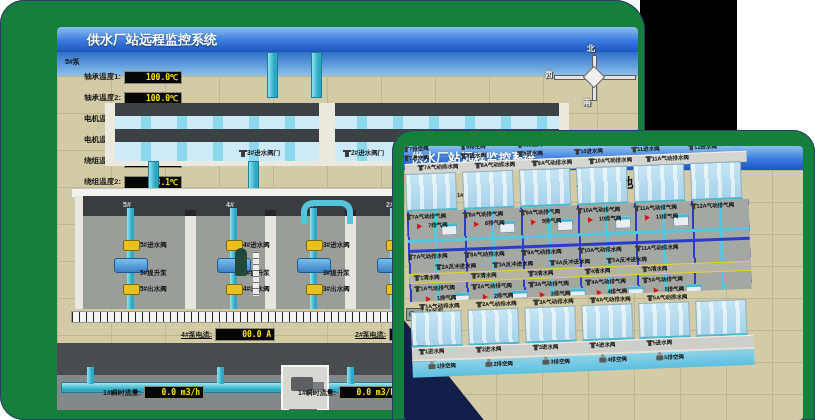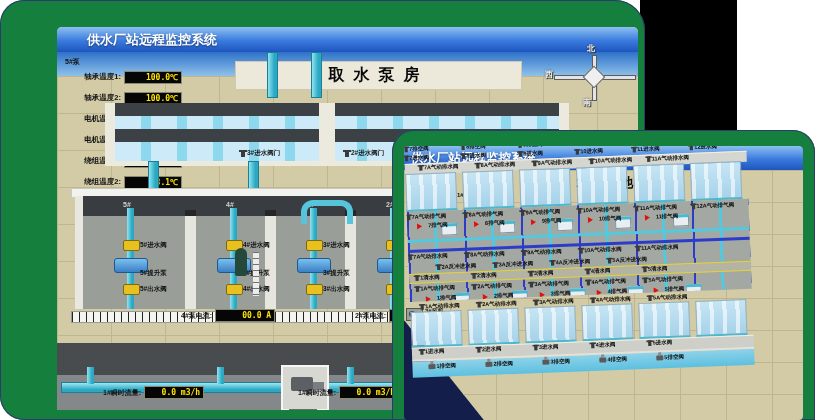--- a/index.html
+++ b/index.html
@@ -97,21 +97,21 @@
     border-radius:6px 6px 2px 2px;}
   #pr-ladder{position:absolute;left:170px;top:56px;width:6px;height:44px;background:#ececec;
     background-image:repeating-linear-gradient(#707070 0 1px,transparent 1px 6px);}
   #pr-arch{position:absolute;left:218px;top:4px;width:52px;height:24px;border:6px solid #56c4da;
     border-bottom:none;border-radius:12px 12px 0 0;box-sizing:border-box;}
 
   #bs-ruler{left:14px;top:284px;width:332px;height:10px;background:#f4f4f0;border:1px solid #9a9a90;
     background-image:repeating-linear-gradient(90deg,#222 0 1px,transparent 1px 7px);}
   .meter{position:absolute;display:flex;align-items:center;gap:3px;}
   .meter .led{width:60px;}
-  #bs-currents .meter{top:282px;}
+  #bs-currents .meter{top:301px;text-decoration:underline;}
   #bs-currents .meter:nth-child(1){left:124px;} #bs-currents .meter:nth-child(2){left:298px;}
   #bs-dark{left:0;top:316px;width:581px;height:32px;background:#484c4e;}
   #bs-floor{left:0;top:348px;width:581px;height:35px;background:#85888a;}
   #bs-hpipe{left:4px;top:355px;width:577px;height:9px;
     background:linear-gradient(180deg,#9fe8f2,#2ba8c4 75%);border:1px solid #1d7e94;}
   .bs-stub{top:340px;width:7px;height:17px;background:linear-gradient(90deg,#8fe4f0,#2ba8c4 70%);}
   #bs-pumpbox{left:224px;top:338px;width:44px;height:42px;background:#d8d8d2;border:2px solid #f6f6f2;}
   #bs-pumpimp{position:absolute;left:8px;top:10px;width:22px;height:14px;background:#5c6064;border-radius:2px;
     box-shadow:14px 2px 0 -3px #7a7e82;}
   #bs-pumpsub{left:232px;top:382px;width:28px;height:12px;background:#6a6e70;}
@@ -180,23 +180,20 @@
   <div id="black-notch" class="abs"></div>
 
   <div id="back-panel" class="abs panel">
     <div id="back-screen" class="abs">
       <div class="titlebar">
         <span style="padding-left:30px">供水厂站远程监控系统</span>
       </div>
       <div class="abs bs-sky"></div>
       <div class="abs bs-ground"></div>
 
-      <div class="abs bs-roof">
-        <span class="bs-scene-title">取水泵房</span>
-      </div>
       <div class="abs bs-pipe" style="left:210px;top:25px;height:44px"></div>
       <div class="abs bs-pipe" style="left:254px;top:25px;height:44px"></div>
 
       <div class="abs bs-pumpno slbl">5#泵</div>
       <div id="bs-rows" class="abs">
           <div class="bs-row">
           <span class="slbl">轴承温度1:</span>
           <span class="led">100.0℃</span>
         </div>
           <div class="bs-row">

